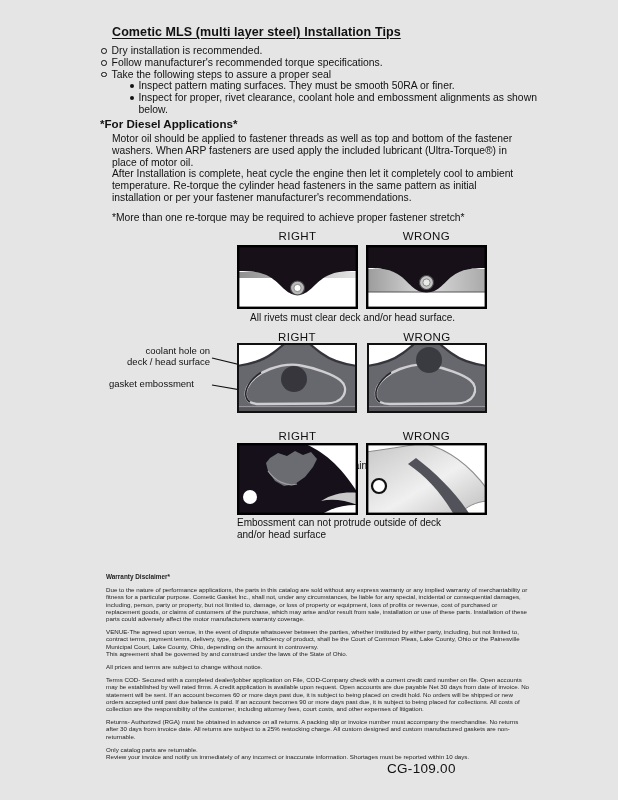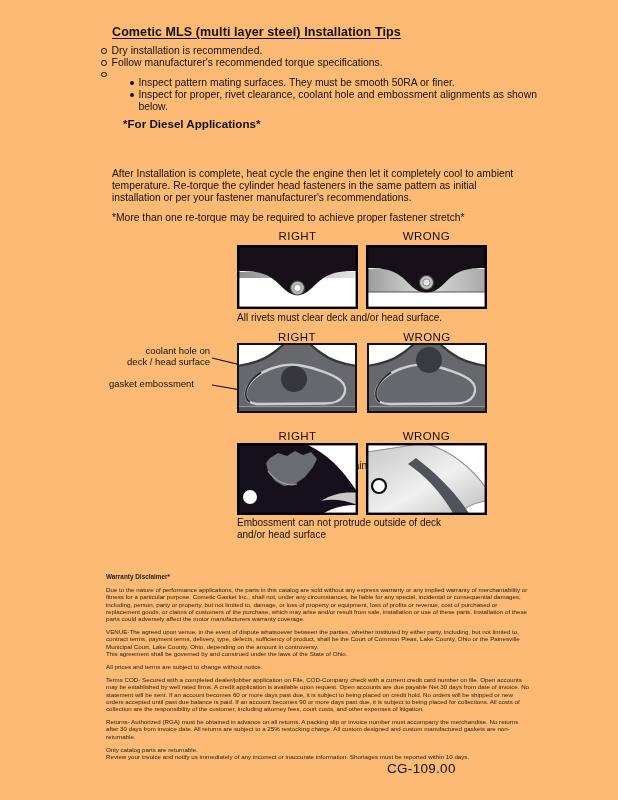--- a/index.html
+++ b/index.html
@@ -1,16 +1,16 @@
 <!DOCTYPE html>
 <html><head>
 <meta charset="utf-8">
 <style>
   html,body{margin:0;padding:0;background:#ffffff;}
-  #page{position:relative;width:618px;height:800px;background:#fdba74;overflow:hidden;
+  #page{position:relative;width:618px;height:800px;background:#e5e5e5;overflow:hidden;
         font-family:"Liberation Sans","DejaVu Sans",sans-serif;color:#111;}
   .abs{position:absolute;}
   .title{font-size:12.5px;font-weight:bold;text-decoration:underline;text-underline-offset:2px;letter-spacing:0.1px;}
   .bullets{font-size:10.4px;line-height:11.8px;}
   .brow{display:flex;align-items:flex-start;}
   .o-bullet{flex:0 0 auto;width:3.6px;height:3.6px;border:1px solid #111;border-radius:50%;margin:3.2px 5px 0 0;}
   .f-bullet{flex:0 0 auto;width:4.4px;height:4.4px;background:#111;border-radius:50%;margin:3.4px 4px 0 0;}
   .sub{padding-left:29px;}
   .h2{font-size:11.6px;font-weight:bold;}
   .para{font-size:10.3px;line-height:12.2px;width:402px;}
@@ -35,32 +35,34 @@
     <div class="brow">
         <span class="o-bullet"></span>
         <span>Dry installation is recommended.</span>
       </div>
     <div class="brow">
         <span class="o-bullet"></span>
         <span>Follow manufacturer's recommended torque specifications.</span>
       </div>
     <div class="brow">
         <span class="o-bullet"></span>
+        <span>Take the following steps to assure a proper seal</span>
       </div>
     <div class="brow sub">
         <span class="f-bullet"></span>
         <span>Inspect pattern mating surfaces.  They must be smooth 50RA or finer.</span>
       </div>
     <div class="brow sub">
         <span class="f-bullet"></span>
         <span>Inspect for proper, rivet clearance, coolant hole and embossment alignments as shown below.</span>
       </div>
   </div>
 
-  <div class="abs h2" style="left:123px;top:117px;">*For Diesel Applications*</div>
+  <div class="abs h2" style="left:100px;top:117px;">*For Diesel Applications*</div>
+  <div class="abs para" style="left:112px;top:133px;">Motor oil should be applied to fastener threads as well as top and bottom of the fastener washers. When ARP fasteners are used apply the included lubricant (Ultra-Torque®) in place of motor oil.</div>
   <div class="abs para" style="left:112px;top:212px;">*More than one re-torque may be required to achieve proper fastener stretch*</div>
   <div class="abs para" style="left:112px;top:168px;">After Installation is complete, heat cycle the engine then let it completely cool to ambient temperature. Re-torque the cylinder head fasteners in the same pattern as initial installation or per your fastener manufacturer's recommendations.</div>
 
   <div class="abs dlabel" style="left:237px;top:230px;">RIGHT</div>
   <div class="abs dlabel" style="left:366px;top:230px;">WRONG</div>
 
   <svg class="abs" style="left:237px;top:245px;" width="121" height="64" viewBox="0 0 121 64">
     <defs>
         <linearGradient id="gd1" x1="0" y1="0" x2="1" y2="0">
           <stop offset="0" stop-color="#8f8f8f"></stop>
@@ -84,21 +86,21 @@
       </defs>
     <rect x="0" y="0" width="121" height="64" fill="#fff"></rect>
     <rect x="0" y="24" width="121" height="23" fill="url(#gd2)"></rect>
     <rect x="0" y="47" width="121" height="17" fill="#fff"></rect>
     <line x1="0" y1="47" x2="121" y2="47" stroke="#555" stroke-width="1"></line>
     <path d="M0,0 H121 V23 C102,23 96,25 88,30 C78,36.5 73.5,47.5 60.5,47.5 C47.5,47.5 43,36.5 33,30 C25,25 19,23 0,23 Z" fill="#171019"></path>
     <circle cx="60.5" cy="37.5" r="7" fill="#c4c4c4" stroke="#444" stroke-width="1.2"></circle>
     <circle cx="60.5" cy="37.5" r="3.6" fill="#e9e9e9" stroke="#777" stroke-width="0.8"></circle>
     <rect x="1.2" y="1.2" width="118.6" height="61.6" fill="none" stroke="#000" stroke-width="2.4"></rect>
   </svg>
-  <div class="abs dcap" style="left:237px;top:312px;width:260px;">All rivets must clear deck and/or head surface.</div>
+  <div class="abs dcap" style="left:250px;top:312px;width:260px;">All rivets must clear deck and/or head surface.</div>
 
   <div class="abs dlabel" style="left:237px;top:331px;width:120px;">RIGHT</div>
   <div class="abs dlabel" style="left:367px;top:331px;width:120px;">WRONG</div>
 
   <div class="abs sidelabel ml" style="left:100px;top:346px;">coolant hole on
 deck / head surface</div>
   <div class="abs sidelabel" style="left:84px;top:379px;">gasket embossment</div>
   <svg class="abs" style="left:208px;top:352px;" width="92" height="44" viewBox="0 0 92 44">
     <line x1="4" y1="6" x2="86" y2="26" stroke="#111" stroke-width="1.2"></line>
     <line x1="4" y1="33" x2="50" y2="41" stroke="#111" stroke-width="1.2"></line>

